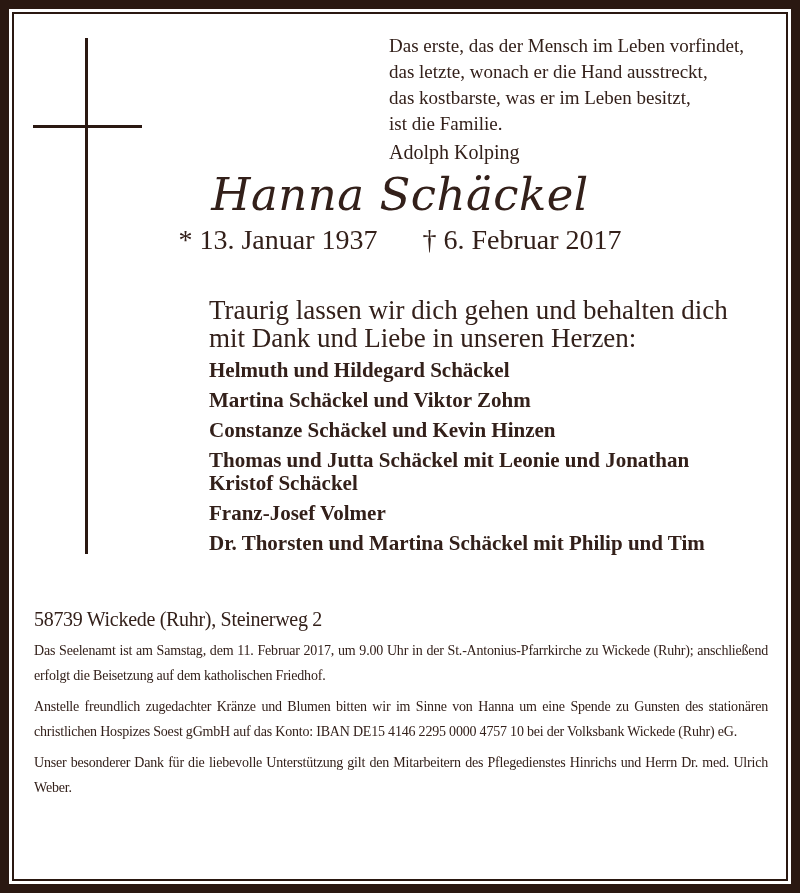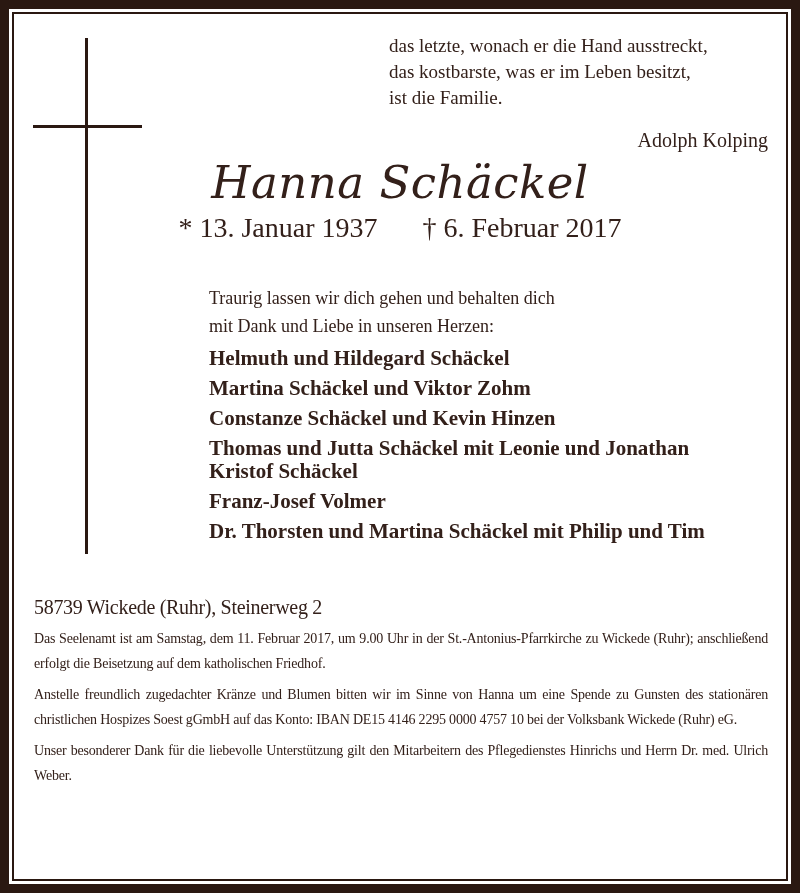--- a/index.html
+++ b/index.html
@@ -50,22 +50,21 @@
     overflow: hidden;
   }
   
   .quote {
     margin: 19px 18px 0 375px;
     font-size: 19px;
     line-height: 26px;
   }
   .quote-line { white-space: nowrap; }
   .quote-attribution {
-    margin-top: 16px;
-    text-align: right;
+    margin-top: 2px;
     font-size: 20px;
     line-height: 26px;
   }
   
   .name {
     text-align: center;
     font-family: "DejaVu Serif", serif;
     font-style: italic;
     font-weight: normal;
     font-size: 45px;
@@ -81,21 +80,21 @@
   .dates {
     margin-top: 2px;
     text-align: center;
     font-size: 28px;
     line-height: 26px;
   }
   .dates .death { margin-left: 45px; }
   
   .mourning-intro {
     margin: 43px 0 0 195px;
-    font-size: 18px;
+    font-size: 27px;
     line-height: 28px;
   }
   .names-list { margin: 3px 0 0 195px; }
   .name-line {
     font-weight: bold;
     font-size: 21px;
     line-height: 30px;
     white-space: nowrap;
   }
   .name-line--tight { margin-top: -7px; }
@@ -124,20 +123,21 @@
   <div class="frame-inner"></div>
 
   <div>
     <div class="cross-v"></div>
     <div class="cross-h"></div>
   </div>
 
   <div class="content">
 
     <div class="quote">
+      <div class="quote-line">Das erste, das der Mensch im Leben vorfindet,</div>
       <div class="quote-line">das letzte, wonach er die Hand ausstreckt,</div>
       <div class="quote-line">das kostbarste, was er im Leben besitzt,</div>
       <div class="quote-line">ist die Familie.</div>
       <div class="quote-attribution">Adolph Kolping</div>
     </div>
 
     <h1 class="name">Hanna Schäckel</h1>
     <div class="dates">
       <span class="birth">* 13. Januar 1937</span><span class="death">† 6. Februar 2017</span>
     </div>

